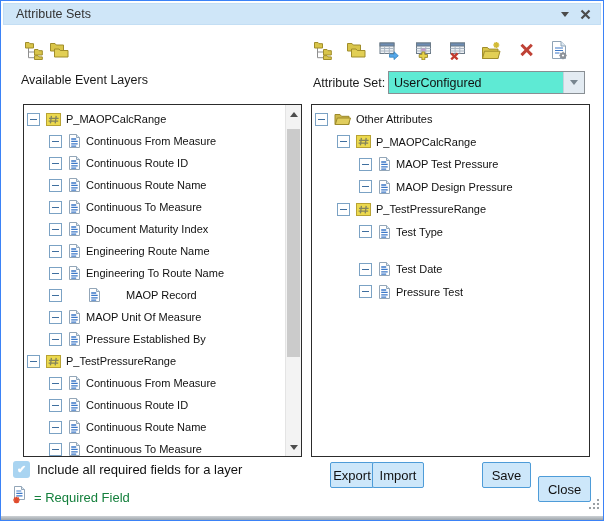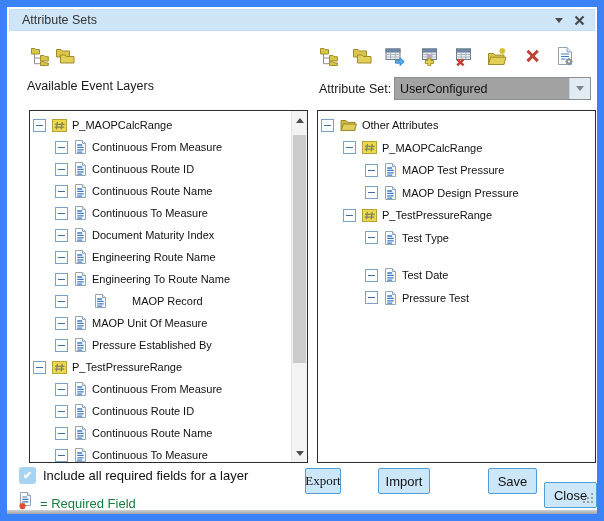--- a/index.html
+++ b/index.html
@@ -1,32 +1,32 @@
 <!DOCTYPE html>
 <html><head>
 <meta charset="utf-8">
 <style>
   *{box-sizing:border-box;margin:0;padding:0}
   html,body{width:604px;height:521px;overflow:hidden;background:#f2f5f8;
     font-family:"Liberation Sans",sans-serif;}
   .dialog{position:absolute;left:0;top:0;width:604px;height:521px;background:#fff;
-    border:7px solid #3b82f6;}
+    border:1px solid #3b82f6;}
   
   .titlebar{position:absolute;left:2px;right:2px;top:2px;height:22px;background:#cfe6f8;
     border:1px solid #c3def4;display:flex;align-items:center;padding-left:12px;}
   .title{font-size:12.5px;color:#333;}
   .pin-btn{position:absolute;right:29px;top:8px;width:12px;height:8px;display:flex;justify-content:center;cursor:default;}
   .pin-tri{width:0;height:0;border-left:4px solid transparent;border-right:4px solid transparent;border-top:5px solid #4b4b4b;}
   .close-btn{position:absolute;right:7px;top:3px;width:16px;height:16px;display:flex;align-items:center;justify-content:center;}
   
   .toolbar-btn{position:absolute;top:39px;width:24px;height:24px;display:flex;align-items:center;justify-content:center;}
   
   .section-label{position:absolute;font-size:12.5px;color:#1a1a1a;white-space:nowrap;}
   
-  .combo{position:absolute;left:387px;top:70px;width:197px;height:23px;background:#a3a3a3;
+  .combo{position:absolute;left:387px;top:70px;width:197px;height:23px;background:#5eead4;
     border:1px solid #898f94;display:flex;align-items:stretch;}
   .combo-text{flex:1;font-size:12.5px;color:#111;padding-left:5px;display:flex;align-items:center;overflow:hidden;white-space:nowrap;}
   .combo-btn{width:21px;background:#e3ebf2;border-left:1px solid #c6d2dc;display:flex;align-items:center;justify-content:center;}
   .combo-tri{width:0;height:0;border-left:4px solid transparent;border-right:4px solid transparent;border-top:5px solid #78858f;}
   
   .panel{position:absolute;top:103px;height:353px;background:#fff;border:1px solid #2c2c2c;overflow:hidden;}
   .panel.left{left:22px;width:279px;}
   .panel.right{left:310px;width:279px;}
   .tree{position:absolute;left:0;top:0;right:0;bottom:0;padding-top:3px;overflow:hidden;}
   .panel.left .tree{right:17px;}
@@ -410,21 +410,21 @@
         <g stroke="#3c78c8" stroke-width="1.2" fill="none">
           <path d="M4.3 5 h5 M4.3 7.4 h6.2 M4.3 9.8 h6.2"></path>
         </g>
         <g stroke="#e04b2c" stroke-width="1.7" fill="none">
           <path d="M4.5 10.7 V17.3 M1.2 14 H7.8 M2.2 11.7 l4.6 4.6 M6.8 11.7 l-4.6 4.6"></path>
         </g>
       </svg></span>
   <div class="legend-text">= Required Field</div>
 
   <div id="buttonHost">
-      <button class="btn" style="left: 298px; width: 36px; font-family: Liberation Serif, serif;">Export</button>
+      <button class="btn" style="left: 329px; width: 44px;">Export</button>
       <button class="btn" style="left: 371px; width: 52px;">Import</button>
       <button class="btn" style="left: 481px; width: 49px;">Save</button>
       <button class="btn" style="left: 537px; width: 53px; margin-top: 14px;">Close</button>
     </div>
 
   <span class="grip"><svg width="12" height="12" viewBox="0 0 12 12">
         <g fill="#9aa0a5">
           <rect x="9" y="1" width="2" height="2"></rect>
           <rect x="5" y="5" width="2" height="2"></rect>
           <rect x="9" y="5" width="2" height="2"></rect>

